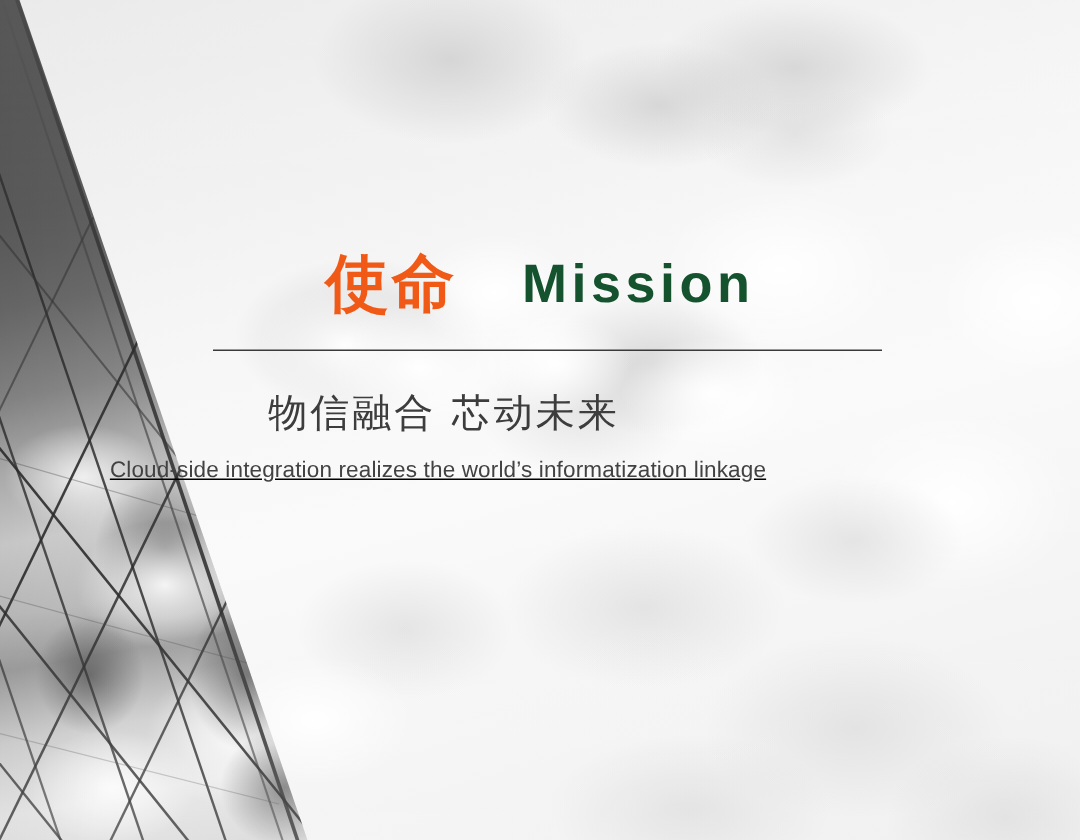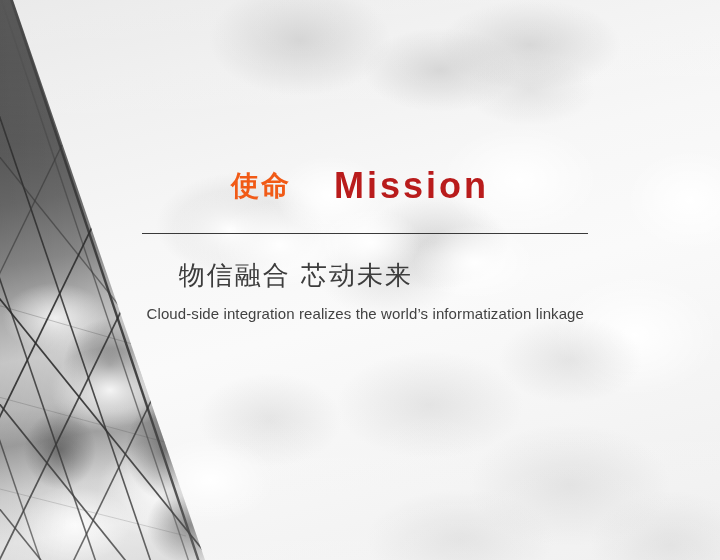--- a/index.html
+++ b/index.html
@@ -159,35 +159,35 @@
   .heading {
     position: absolute;
     left: 0;
     top: 168px;
     width: 720px;
     text-align: center;
     white-space: nowrap;
     line-height: 1;
   }
   .heading .cn {
-    font-size: 28px;
+    font-size: 42px;
     font-weight: 700;
     color: #f15a16;
     letter-spacing: 2px;
     vertical-align: middle;
     font-family: "DejaVu Sans", "Liberation Sans", sans-serif;
   }
   .heading .spacer {
     display: inline-block;
     width: 34px;
   }
   .heading .en {
     font-size: 36px;
     font-weight: 700;
-    color: #b91c1c;
+    color: #14532d;
     letter-spacing: 3px;
     vertical-align: middle;
     font-family: "Liberation Sans", "DejaVu Sans", sans-serif;
   }
 
   .divider {
     position: absolute;
     left: 142px;
     top: 233px;
     width: 446px;
@@ -207,21 +207,22 @@
     letter-spacing: 2px;
     white-space: nowrap;
     font-family: "DejaVu Sans", "Liberation Sans", sans-serif;
   }
 
   .desc {
     position: absolute;
     left: 0;
     top: 302px;
     width: 584px;
-    text-align: right;
+    text-align: center;
+    text-decoration: underline;
   }
   .desc-line {
     font-size: 15px;
     font-weight: 400;
     color: #424242;
     line-height: 24px;
     letter-spacing: 0.1px;
     white-space: nowrap;
     font-family: "Liberation Sans", "DejaVu Sans", sans-serif;
   }

